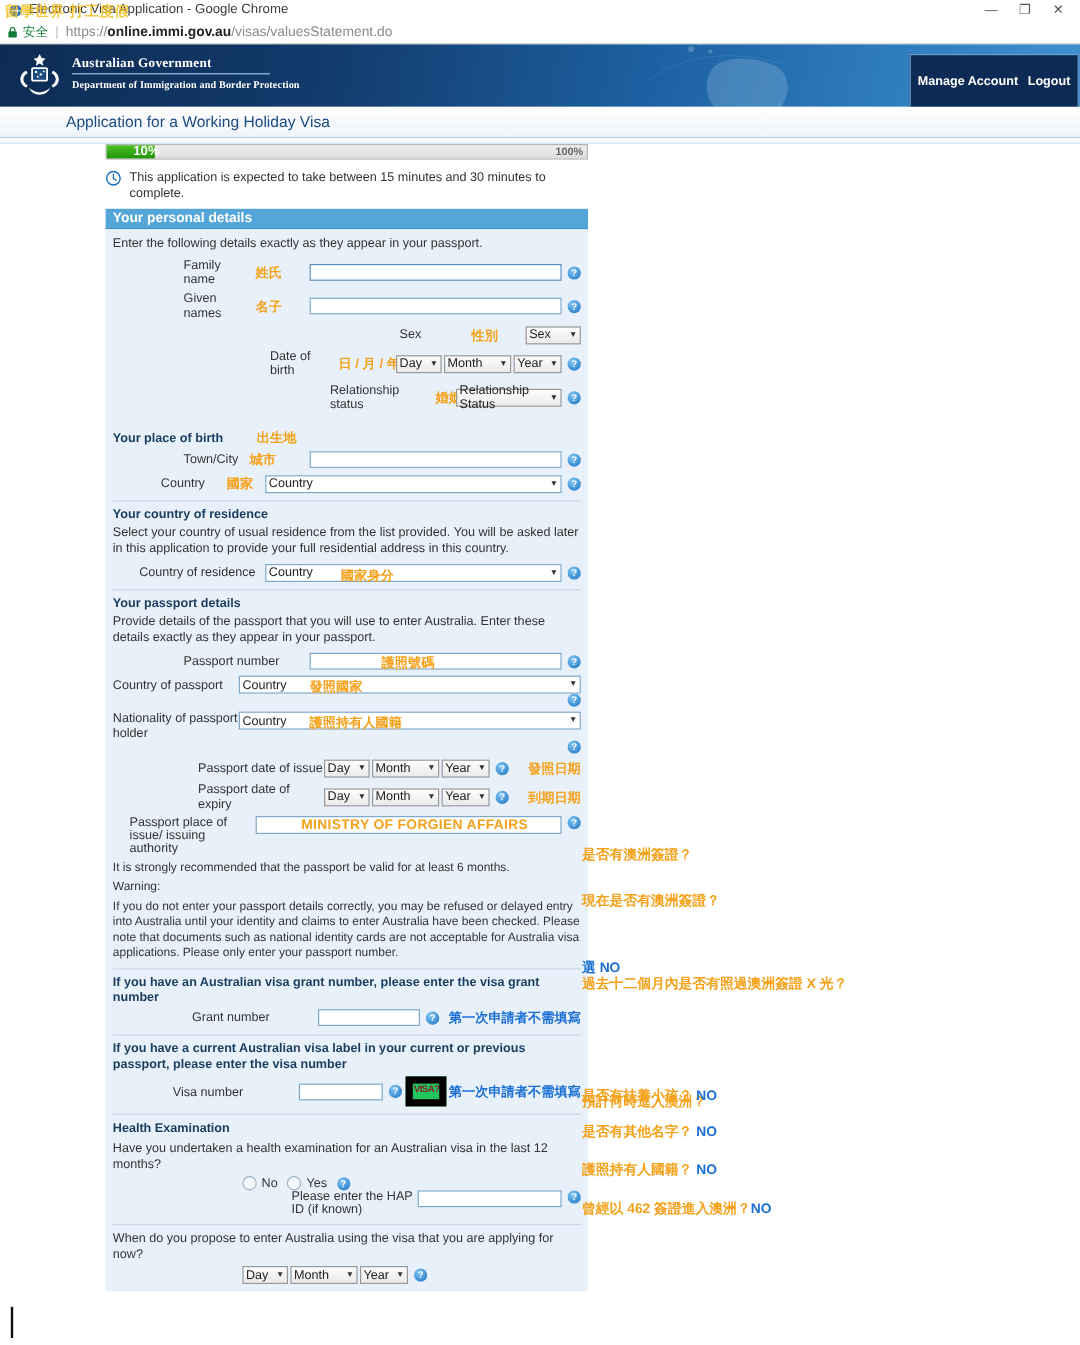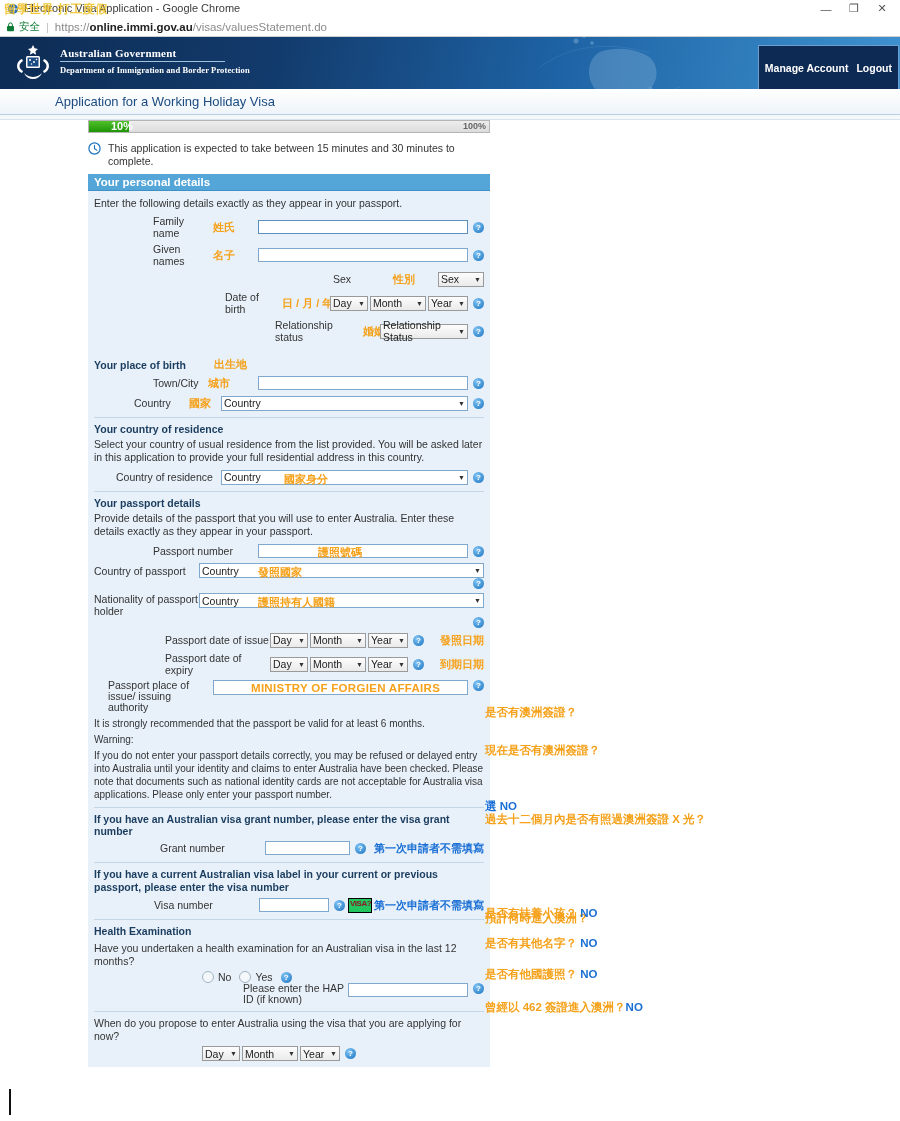--- a/index.html
+++ b/index.html
@@ -80,21 +80,21 @@
   .divider{border-top:1px solid #c3d7e8;margin:6px 0 5px 0;}
   .note-sm{font-size:10px;color:#333;line-height:13px;margin:3px 0;}
   .radio{width:10px;height:10px;border-radius:50%;border:1px solid #9fb3c4;background:#f4f8fb;
          display:inline-block;vertical-align:middle;cursor:pointer;}
   .radio-lbl{font-size:10.5px;color:#333;margin:0 8px 0 4px;}
   .qtext{font-size:10.5px;color:#333;line-height:13px;margin:5px 0 3px 0;}
   .radio-row{margin-left:108px;display:flex;align-items:center;}
   textarea{border:1px solid #7fa8cc;background:#fff;font-size:10.5px;resize:none;outline:none;
            box-sizing:border-box;}
   .visa-stamp{display:inline-block;width:22px;height:13px;position:relative;margin:0 2px 0 3px;
-              background:#22c55e;border:1px solid #000000;vertical-align:middle;overflow:hidden;}
+              background:#22c55e;border:6px solid #000000;vertical-align:middle;overflow:hidden;}
   .visa-stamp .vt{position:absolute;left:1px;top:0px;font-size:8px;font-weight:bold;color:#8b1a2b;
                   letter-spacing:-.5px;}
   
   .side-col{position:absolute;left:485px;top:0;width:405px;}
   .side-note{position:absolute;font-weight:bold;font-size:11.5px;white-space:nowrap;}
   .o{color:#f5a11a;margin-top:35px;} .b{color:#1a6fd4;}
   .bottom-artifact{position:absolute;left:9px;top:1089px;width:2px;height:26px;background:#111;}
 </style>
 </head>
 <body>
@@ -444,18 +444,18 @@
   </div>
 
   <div class="side-col">
     <div class="side-note o" style="top:550px;left:0">是否有澳洲簽證？</div>
     <div class="side-note o" style="top:588px;left:0">現在是否有澳洲簽證？</div>
     <div class="side-note o" style="top:657px;left:0">過去十二個月內是否有照過澳洲簽證 X 光？</div>
     <div class="side-note b" style="top:679px;left:0">選 NO</div>
     <div class="side-note o" style="top:756px;left:0">預計何時進入澳洲？</div>
     <div class="side-note" style="top:786px;left:0"><span class="o">是否有扶養小孩？</span> <span class="b">NO</span></div>
     <div class="side-note" style="top:816px;left:0"><span class="o">是否有其他名字？</span> <span class="b">NO</span></div>
-    <div class="side-note" style="top:847px;left:0"><span class="o">是否有他國護照？</span> <span class="b">NO</span></div>
+    <div class="side-note" style="top:847px;left:0"><span class="o">護照持有人國籍？</span> <span class="b">NO</span></div>
     <div class="side-note" style="top:880px;left:0"><span class="o">曾經以 462 簽證進入澳洲？</span><span class="b">NO</span></div>
   </div>
 </div>
 
 <div class="bottom-artifact"></div>
 
 </body></html>

